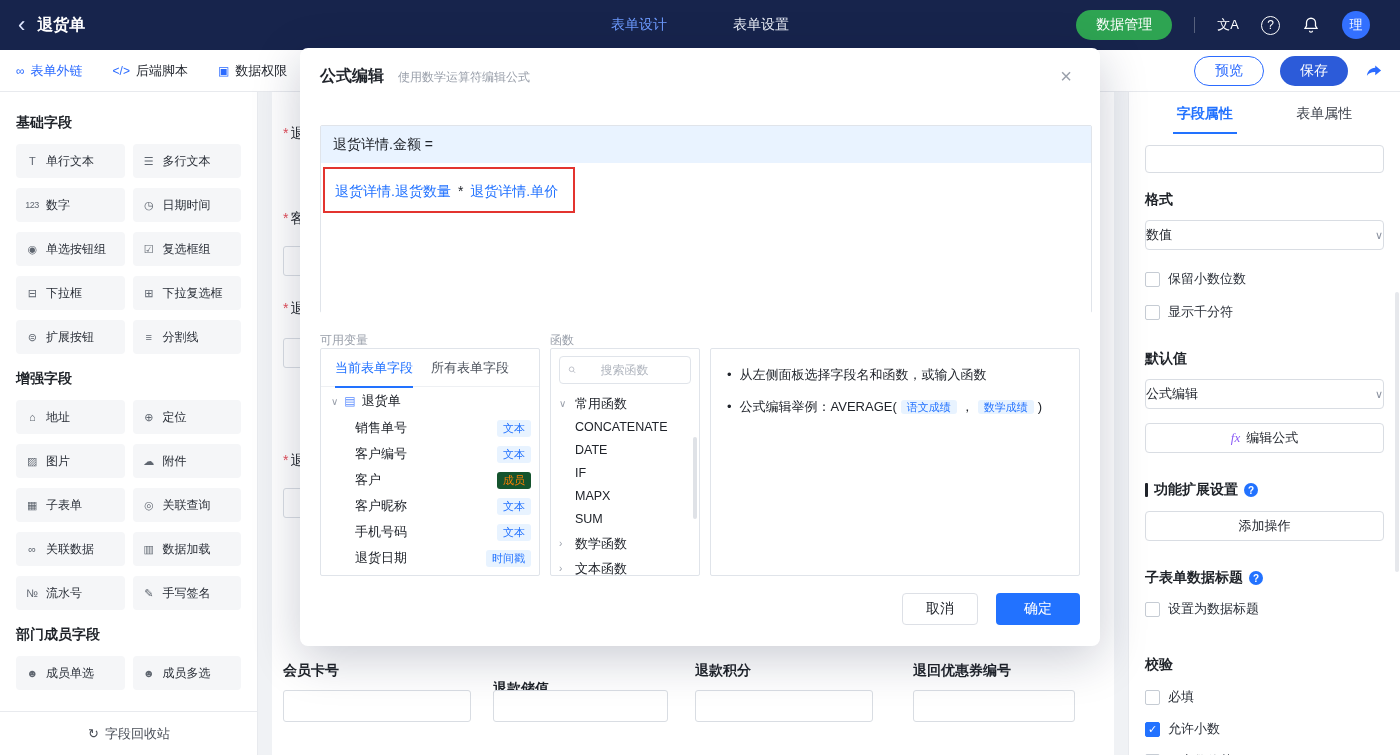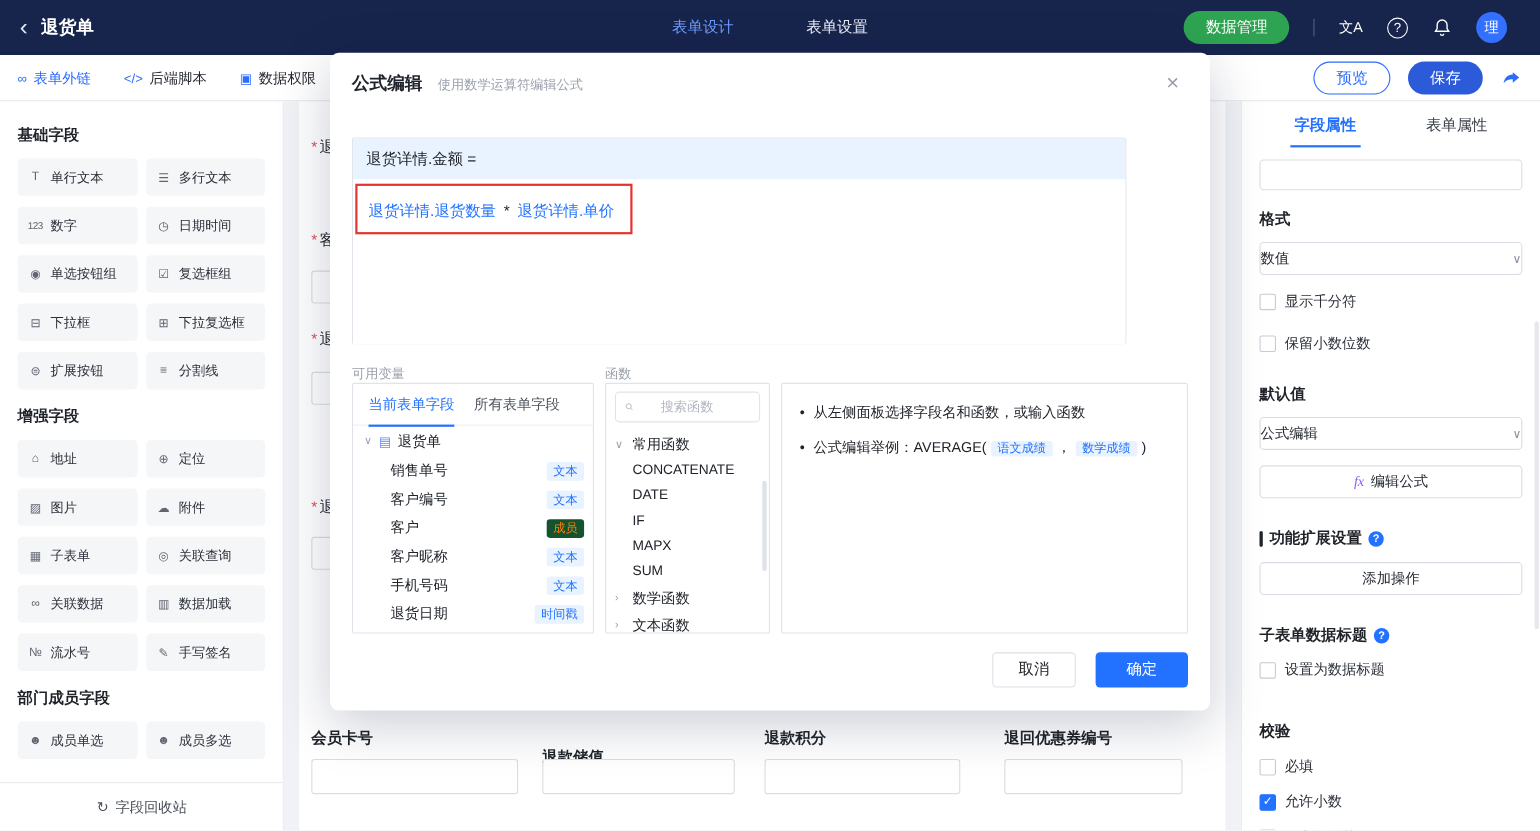--- a/index.html
+++ b/index.html
@@ -69,21 +69,21 @@
   .qicon { width:14px; height:14px; border-radius:50%; background:#2272ff; color:#fff; font-size:10px; display:inline-flex; align-items:center; justify-content:center; margin-left:6px; cursor:pointer; }
   .fx { font-style:italic; font-family:"Liberation Serif",serif; font-size:13px; color:#8b5cf6; }
   .props-scroll { position:absolute; right:1px; top:200px; width:4px; height:280px; background:#e6e8ec; border-radius:2px; }
 
   
   .modal { position:absolute; left:300px; top:48px; width:800px; height:598px; background:#fff; border-radius:8px; box-shadow:0 12px 48px rgba(15,25,60,0.22); z-index:10; }
   .m-head { position:absolute; left:20px; top:18px; right:20px; display:flex; align-items:baseline; }
   .m-title { font-size:16px; font-weight:700; color:#20242b; }
   .m-sub { font-size:12px; color:#9aa0ab; margin-left:14px; }
   .m-close { position:absolute; right:8px; top:0; font-size:20px; color:#9aa0ab; cursor:pointer; line-height:1; }
-  .fbox-wrap { position:absolute; left:20px; top:77px; width:704px; height:188px; border:1px solid #e0e4ea; border-radius:2px; }
+  .fbox-wrap { position:absolute; left:20px; top:77px; width:772px; height:188px; border:1px solid #e0e4ea; border-radius:2px; }
   .f-head { height:37px; background:#e9f3ff; display:flex; align-items:center; padding:0 12px; font-size:14px; color:#20242b; }
   .f-body { position:relative; height:150px; background:#fff; }
   .tokens { position:absolute; left:14px; top:20px; font-size:14px; white-space:nowrap; }
   .tok-field { color:#2272ff; cursor:pointer; }
   .tok-op { color:#20242b; margin:0 7px; }
   .annotation { position:absolute; left:2px; top:4px; width:252px; height:46px; border:2px solid #e3342f; pointer-events:none; }
   .m-panel-label { position:absolute; top:284px; font-size:12px; color:#9aa0ab; }
   .panel { position:absolute; top:300px; height:228px; border:1px solid #e0e4ea; border-radius:2px; background:#fff; overflow:hidden; }
   .vars { left:20px; width:220px; }
   .vtabs { display:flex; align-items:center; height:38px; border-bottom:1px solid #eef0f3; font-size:13px; }
@@ -292,27 +292,27 @@
     <div class="props-tabs">
       <span class="props-tab active">字段属性</span>
       <span class="props-tab">表单属性</span>
     </div>
     <input class="p-input" value="" style="">
     <div class="p-label">格式</div>
     <div class="p-select">
       <span>数值</span>
       <span class="chev">∨</span>
     </div>
+    <div class="cb" style="margin-top:20px;">
+      <span class="box"></span>
+      <span>保留小数位数</span>
+    </div>
     <div class="cb" style="margin-top:15px;">
       <span class="box"></span>
       <span>显示千分符</span>
-    </div>
-    <div class="cb" style="margin-top:20px;">
-      <span class="box"></span>
-      <span>保留小数位数</span>
     </div>
     <div class="p-label" style="margin-top:29px;">默认值</div>
     <div class="p-select">
       <span>公式编辑</span>
       <span class="chev">∨</span>
     </div>
     <button class="p-btn" style="margin-top:14px;">
       <span class="fx">fx</span>
       <span>编辑公式</span>
     </button>

